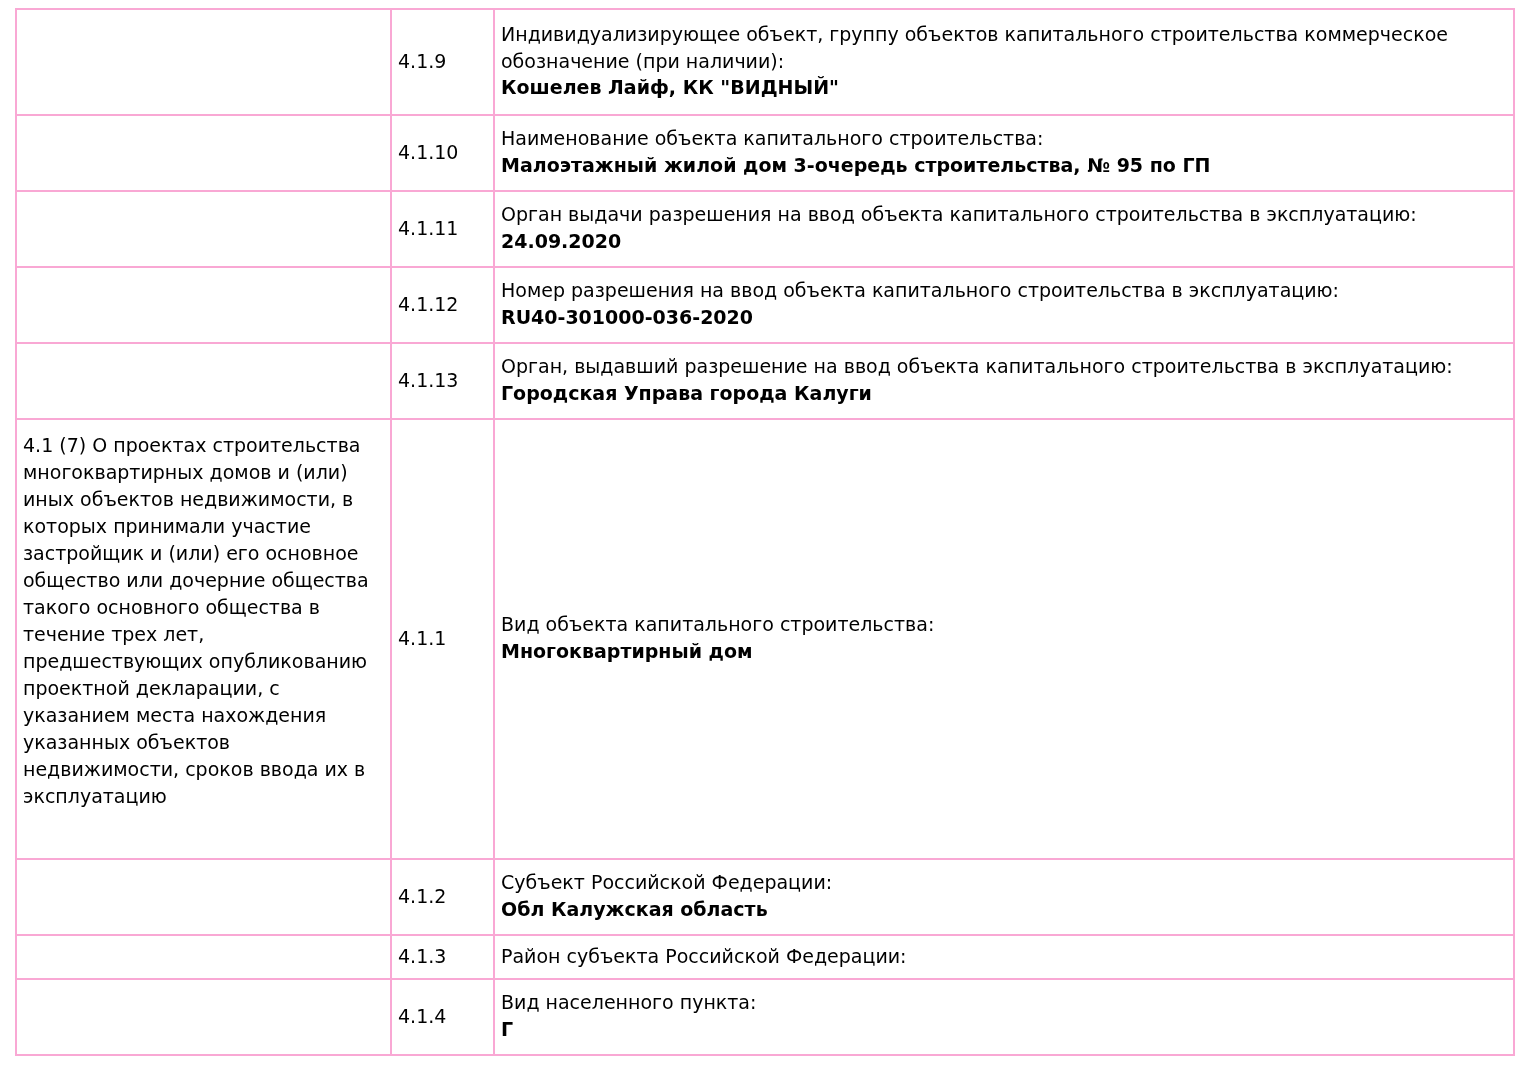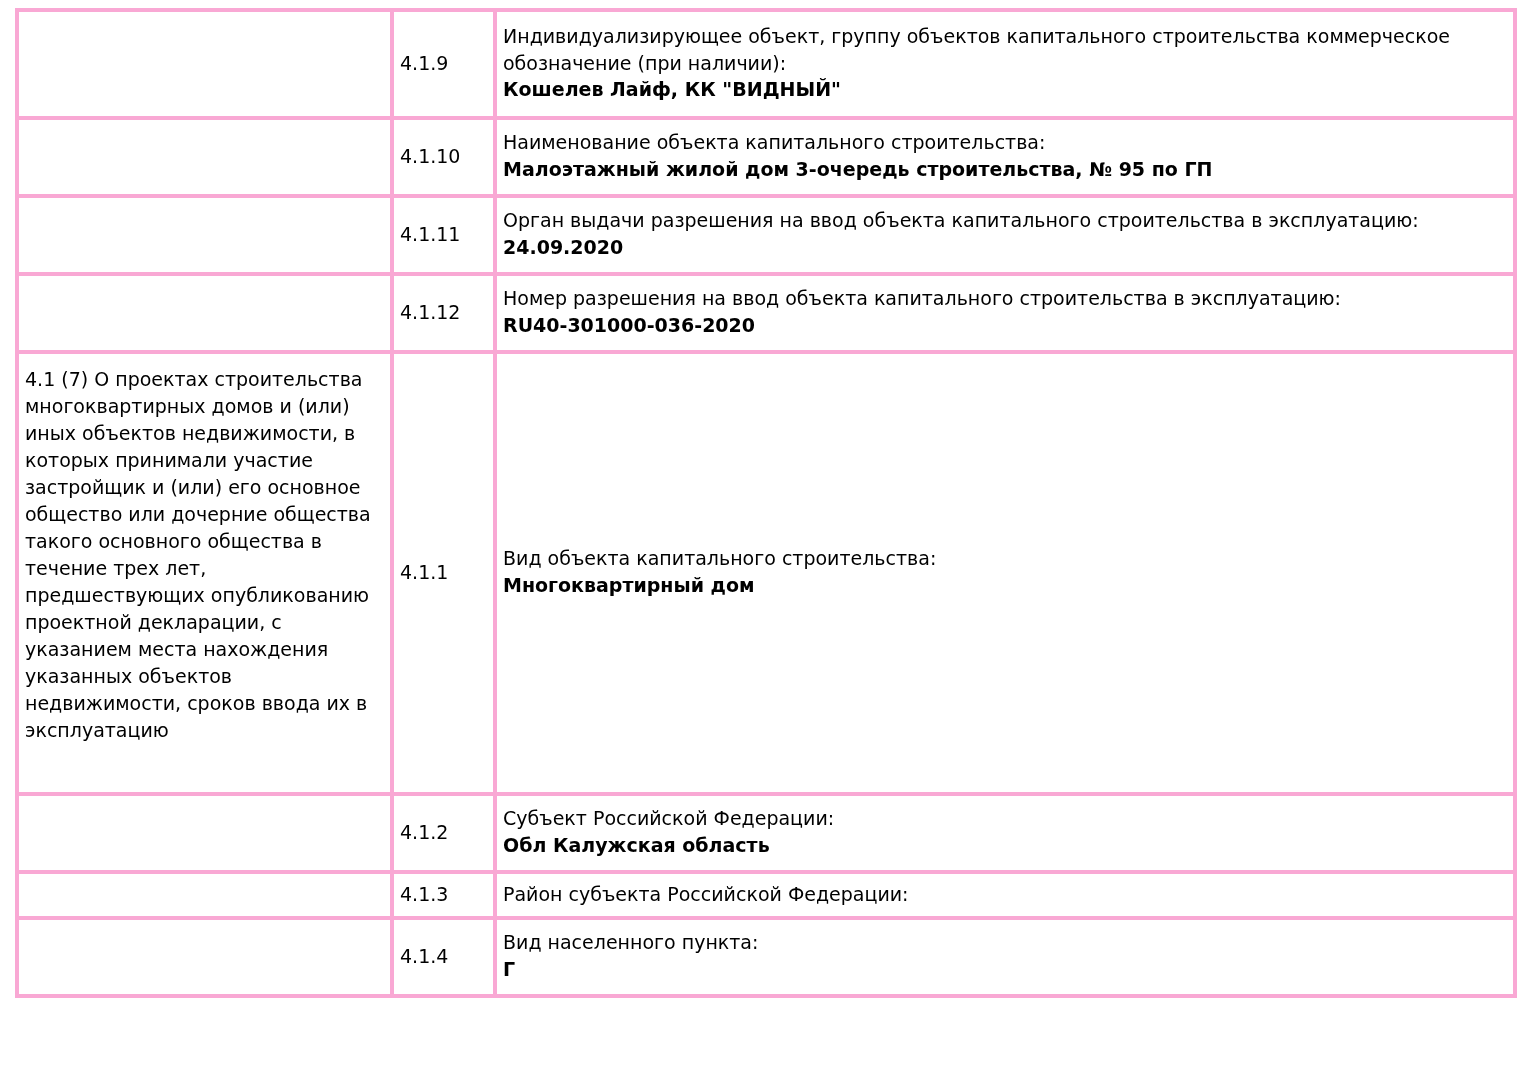--- a/index.html
+++ b/index.html
@@ -18,21 +18,21 @@
     overflow: hidden;
   }
   table.decl {
     border-collapse: collapse;
     table-layout: fixed;
     width: 1498px;
     font-size: 19px;
     line-height: 1.42;
   }
   table.decl td {
-    border: 4px solid #f9a8d4;
+    border: 2px solid #f9a8d4;
     padding: 2px 6px 4px 6px;
     vertical-align: middle;
     overflow: hidden;
     word-wrap: break-word;
   }
   table.decl td.c-note {
     vertical-align: top;
     padding-top: 12px;
   }
   table.decl td.c-code {
@@ -91,20 +91,28 @@
 
       <tr class="h2">
         <td class="c-note"></td>
         <td class="c-code">4.1.12</td>
         <td class="c-content">
           <div class="row-label">Номер разрешения на ввод объекта капитального строительства в эксплуатацию:</div>
           <div class="row-value">RU40-301000-036-2020</div>
         </td>
       </tr>
 
+      <tr class="h2">
+        <td class="c-note"></td>
+        <td class="c-code">4.1.13</td>
+        <td class="c-content">
+          <div class="row-label">Орган, выдавший разрешение на ввод объекта капитального строительства в эксплуатацию:</div>
+          <div class="row-value">Городская Управа города Калуги</div>
+        </td>
+      </tr>
 
       <tr class="big">
         <td class="c-note">4.1 (7) О проектах строительства многоквартирных домов и (или) иных объектов недвижимости, в которых принимали участие застройщик и (или) его основное общество или дочерние общества такого основного общества в течение трех лет, предшествующих опубликованию проектной декларации, с указанием места нахождения указанных объектов недвижимости, сроков ввода их в эксплуатацию</td>
         <td class="c-code">4.1.1</td>
         <td class="c-content">
           <div class="row-label">Вид объекта капитального строительства:</div>
           <div class="row-value">Многоквартирный дом</div>
         </td>
       </tr>
 

